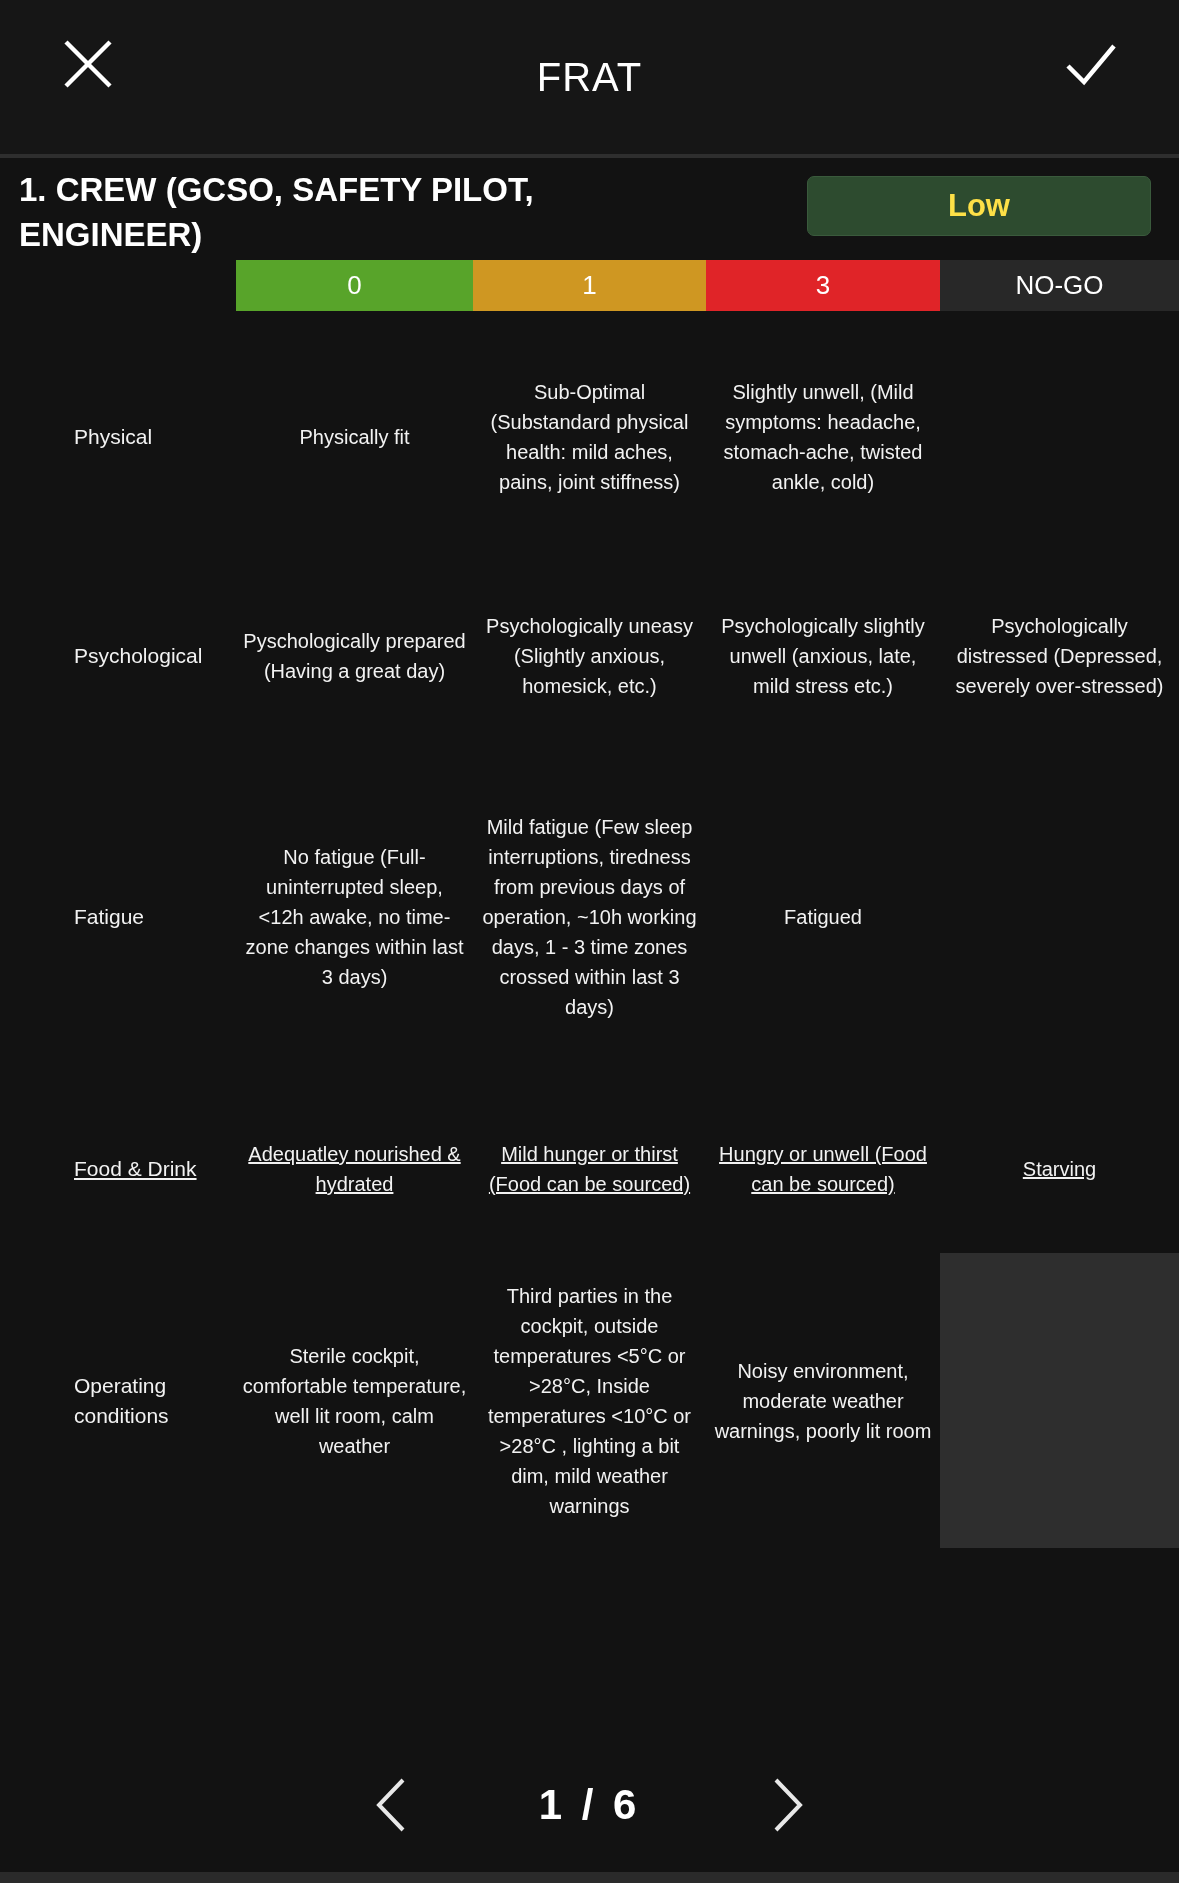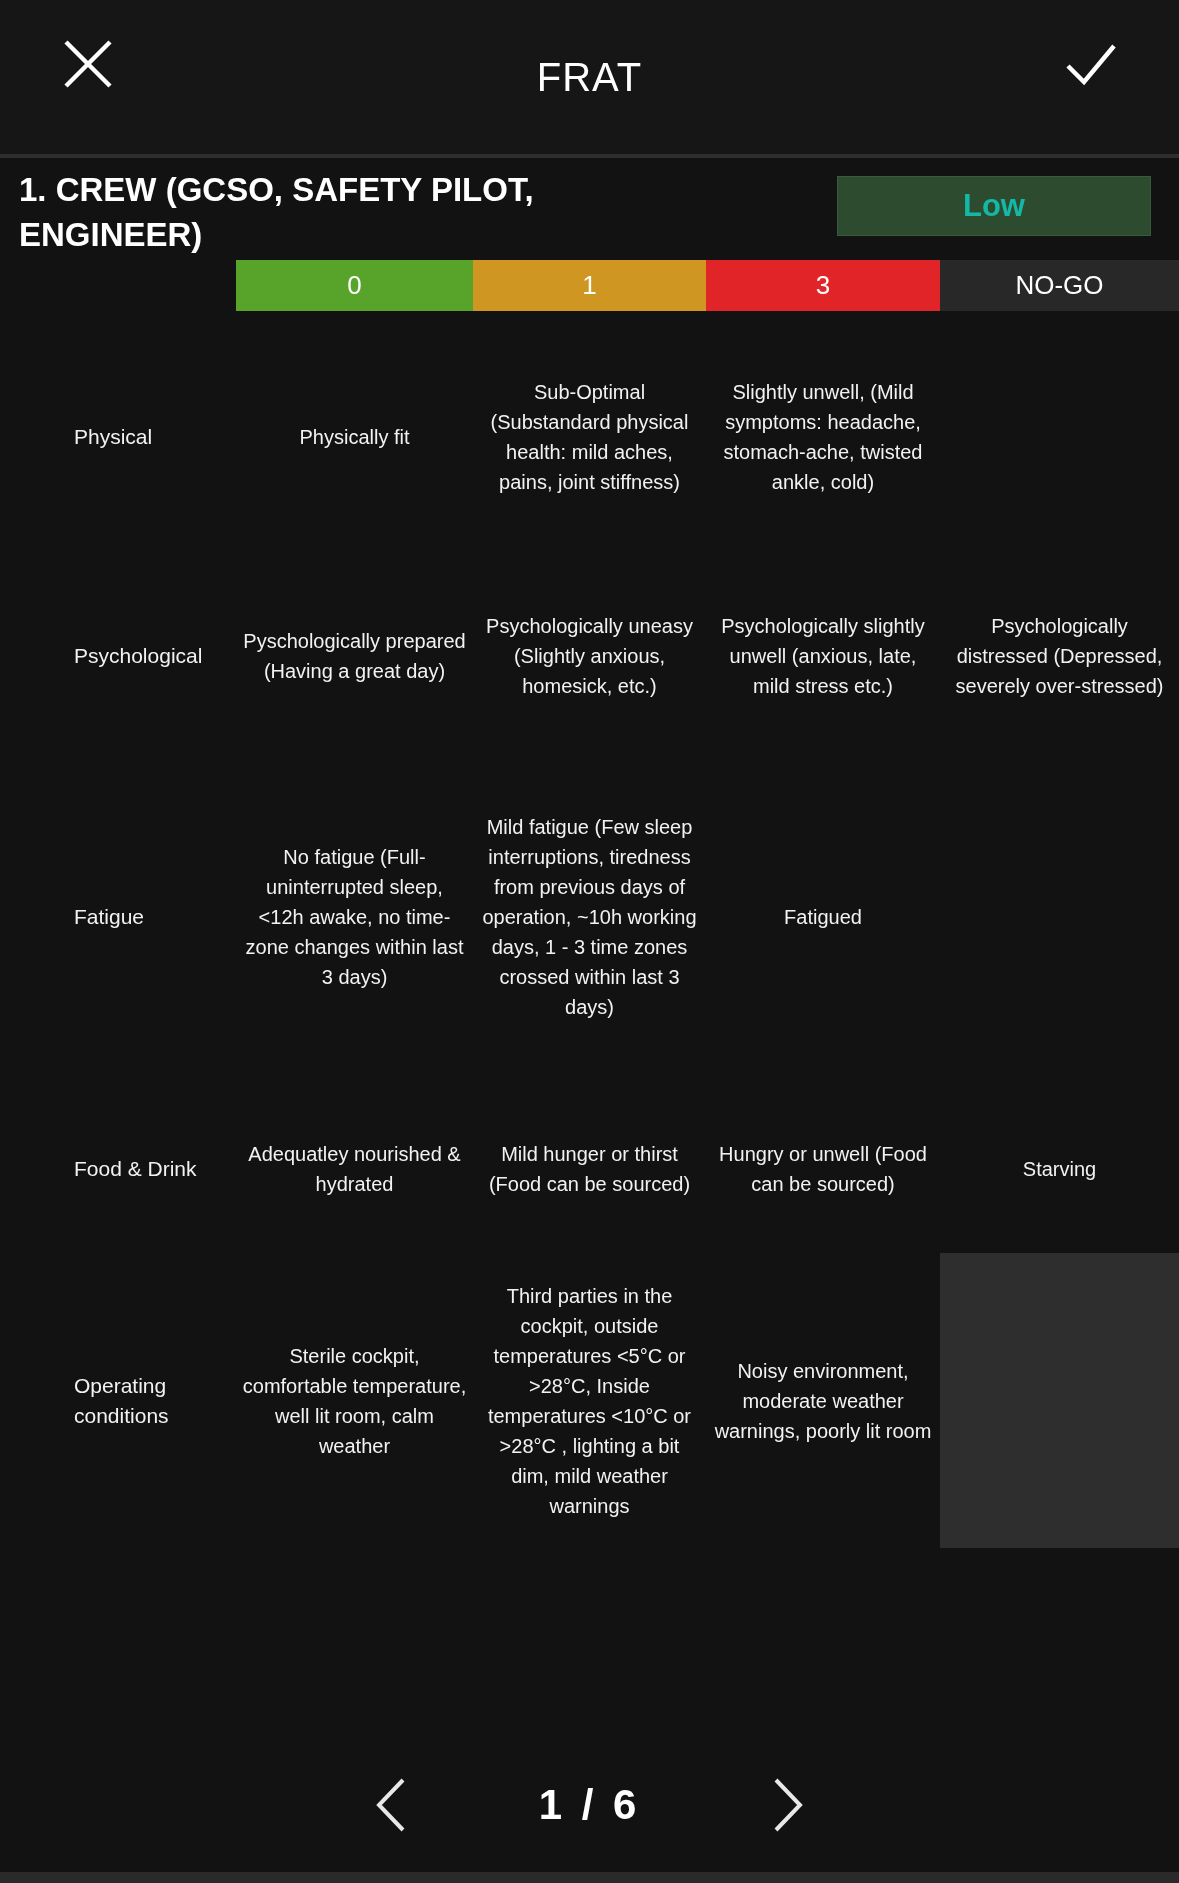--- a/index.html
+++ b/index.html
@@ -27,23 +27,23 @@
   .icon-btn.close{left:48px;}
   .icon-btn.confirm{right:48px;}
   .divider{height:4px;background:#2e2e2e;}
   
   .section-head{position:relative;height:100px;padding-top:2px;}
   .section-head h2{
     margin:1px;position:absolute;left:18px;top:8px;width:680px;
     font-size:33px;line-height:45px;font-weight:700;color:#fff;
   }
   .risk-badge{
-    position:absolute;right:28px;top:18px;width:314px;height:60px;
-    background:#2d4b2f;border:1px solid #3a5a3c;border-radius:0;
-    color:#14b8a6;font-size:31px;font-weight:700;
+    position:absolute;right:28px;top:18px;width:344px;height:60px;
+    background:#2d4b2f;border:1px solid #3a5a3c;border-radius:7px;
+    color:#fde047;font-size:31px;font-weight:700;
     font-family:"Liberation Sans","DejaVu Sans",sans-serif;
     display:flex;align-items:center;justify-content:center;cursor:pointer;
   }
   
   .table{width:1179px;}
   .tr{
     display:grid;
     grid-template-columns:236px 237px 233px 234px 239px;
   }
   .th,.td{
@@ -57,21 +57,21 @@
   .td{
     font-size:20px;line-height:30px;padding:0 6px;box-sizing:border-box;
   }
   .td.label{
     justify-content:flex-start;text-align:left;
     padding-left:26px;font-size:21px;margin-left:48px;
   }
   .r-physical{min-height:252px;}
   .r-psych{min-height:186px;}
   .r-fatigue{min-height:336px;}
-  .r-food{min-height:168px;}
+  .r-food{min-height:168px;text-decoration:underline;}
   .r-oper{min-height:295px;}
   .cell-selected-empty{background:#2e2e2e;}
   
   .pager{
     position:absolute;left:0;top:1750px;width:100%;height:110px;
     display:flex;align-items:center;justify-content:center;gap:118px;
   }
   .pager .page-label{font-size:42px;font-weight:700;color:#fff;letter-spacing:4px;}
   .nav-btn{
     background:transparent;border:none;padding:0;cursor:pointer;

